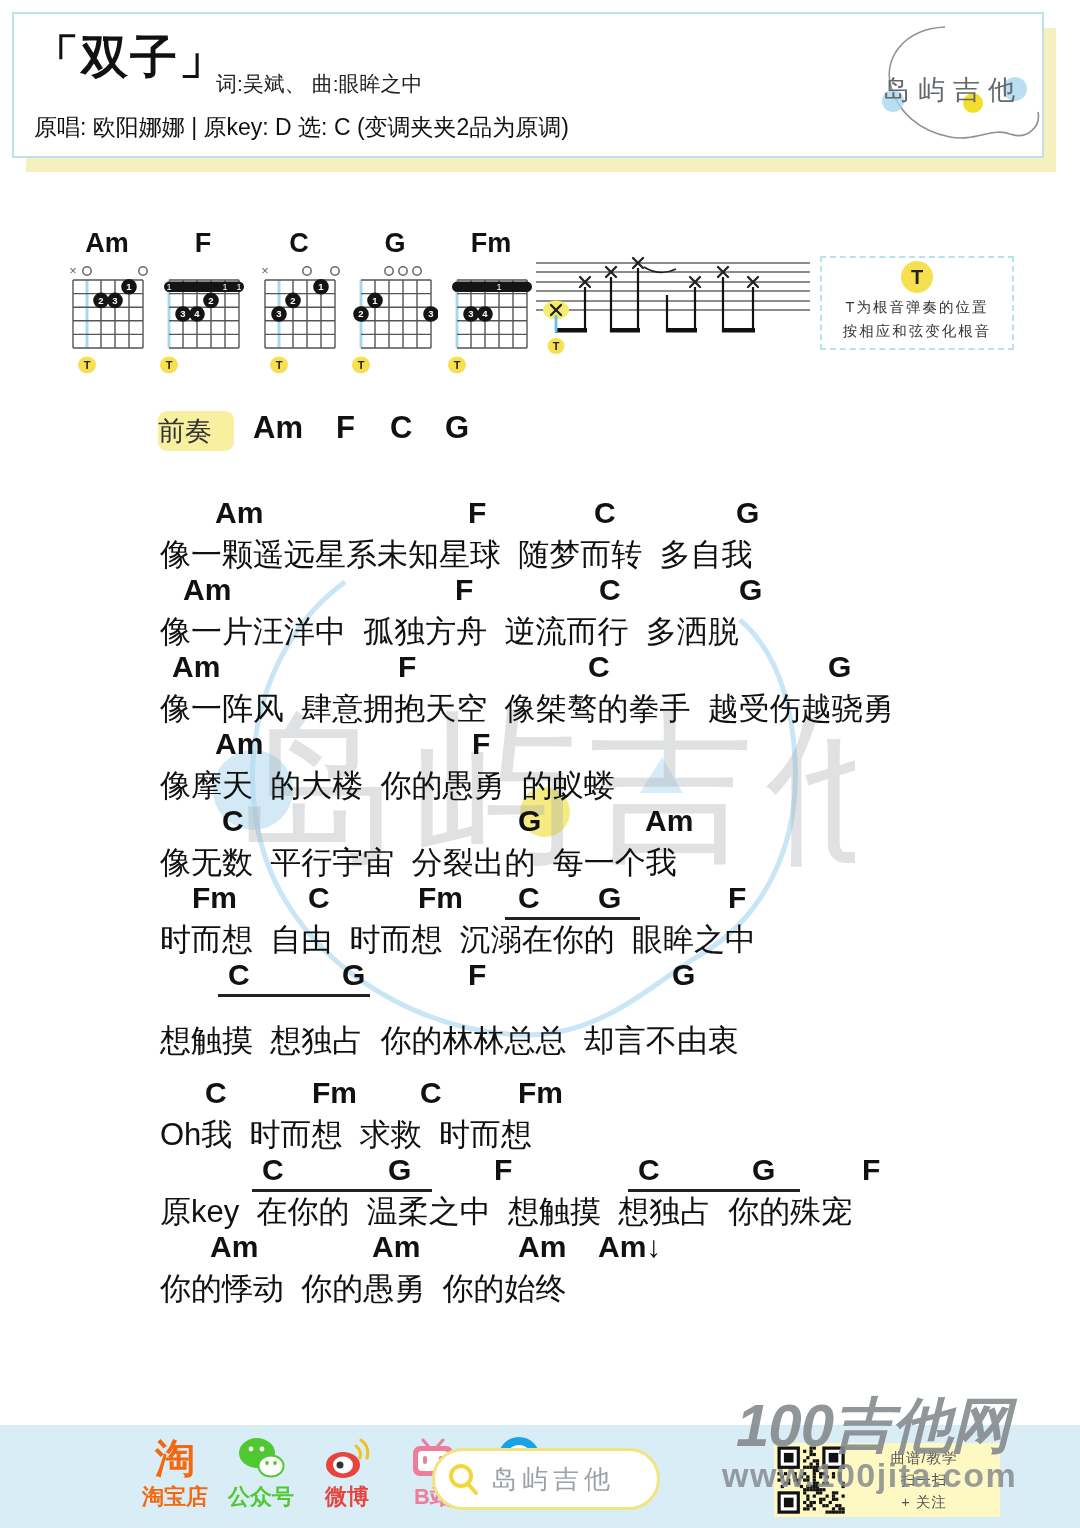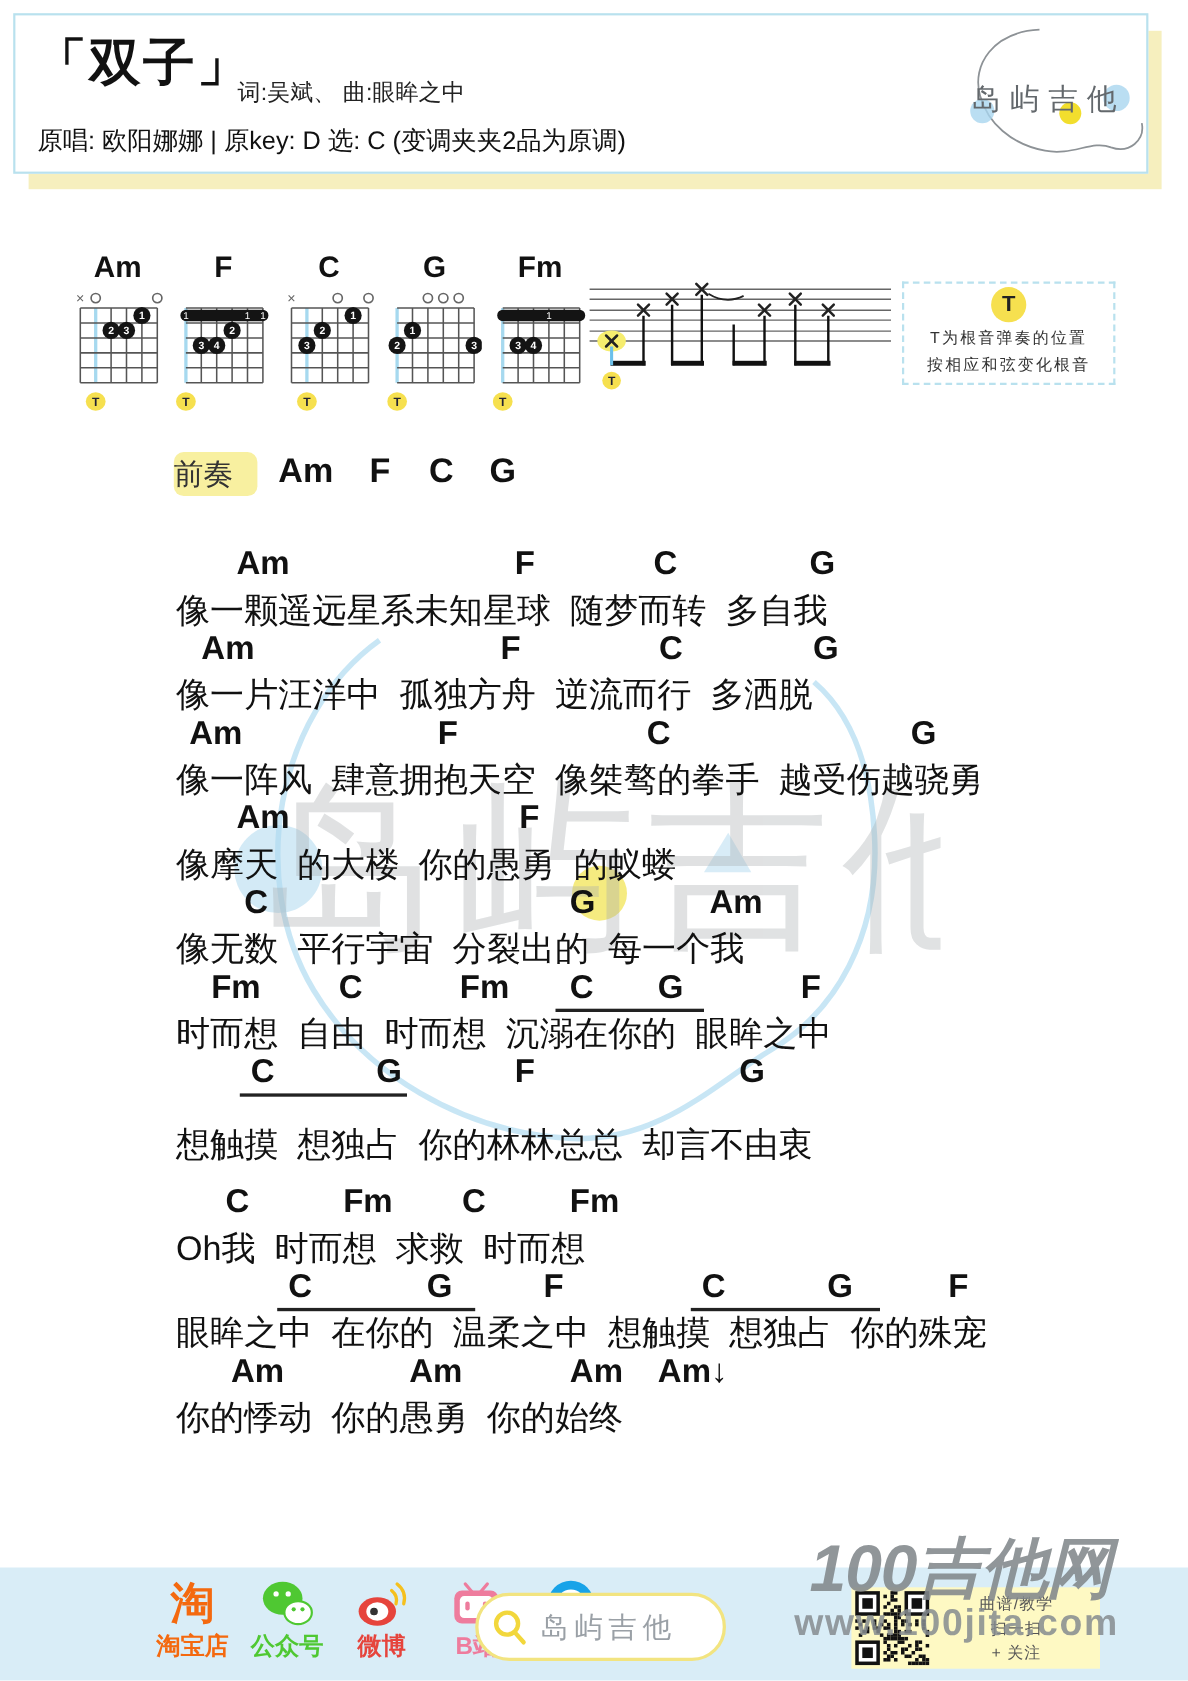--- a/index.html
+++ b/index.html
@@ -325,21 +325,21 @@
       </div>
       <div class="line">
         <span class="chord-span" style="left: 262px;">C</span>
         <span class="chord-span" style="left: 388px;">G</span>
         <span class="chord-span" style="left: 494px;">F</span>
         <span class="chord-span" style="left: 638px;">C</span>
         <span class="chord-span" style="left: 752px;">G</span>
         <span class="chord-span" style="left: 862px;">F</span>
         <div class="chord-underline" style="left: 252px; width: 180px;"></div>
         <div class="chord-underline" style="left: 628px; width: 172px;"></div>
-        <div class="lyric" style="left: 160px;">眼眸之中  在你的  温柔之中  想触摸  想独占  你的殊宠</div>
+        <div class="lyric" style="left: 160px;">原key  在你的  温柔之中  想触摸  想独占  你的殊宠</div>
       </div>
       <div class="line">
         <span class="chord-span" style="left: 210px;">Am</span>
         <span class="chord-span" style="left: 372px;">Am</span>
         <span class="chord-span" style="left: 518px;">Am</span>
         <span class="chord-span" style="left: 598px;">Am↓</span>
         <div class="lyric" style="left: 160px; text-align: right;">你的悸动  你的愚勇  你的始终</div>
       </div>
     </div>
 

